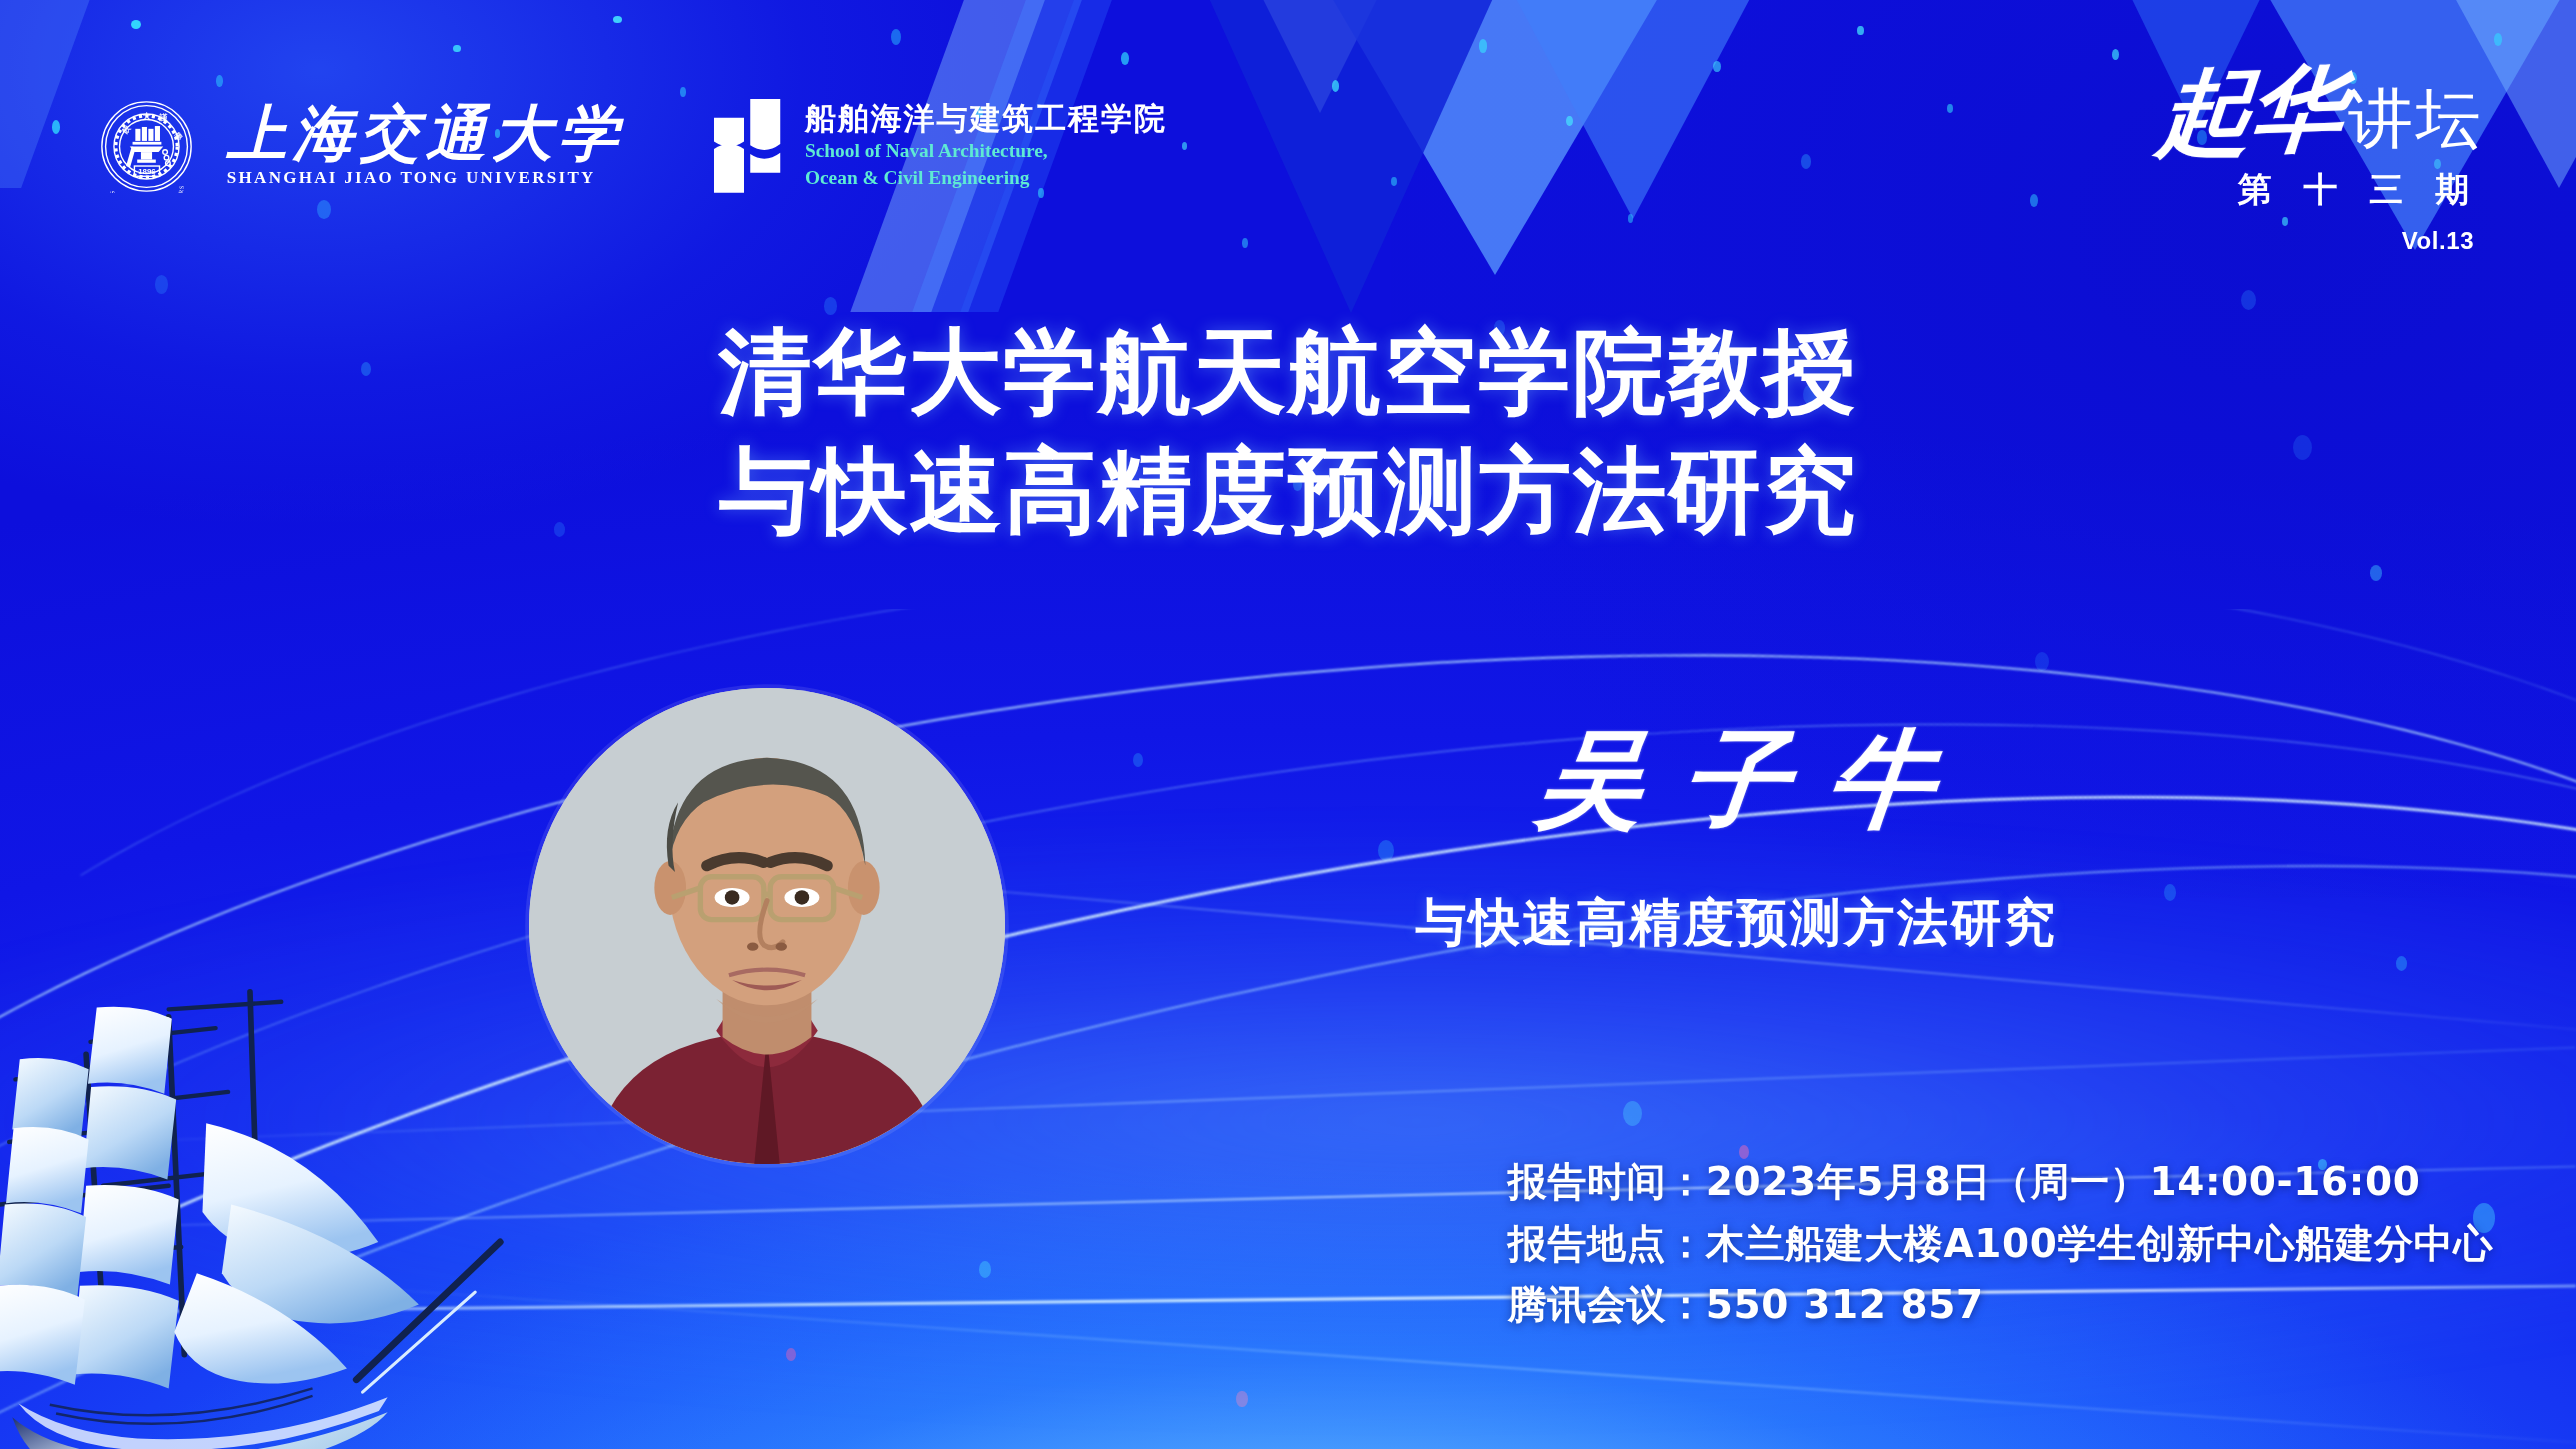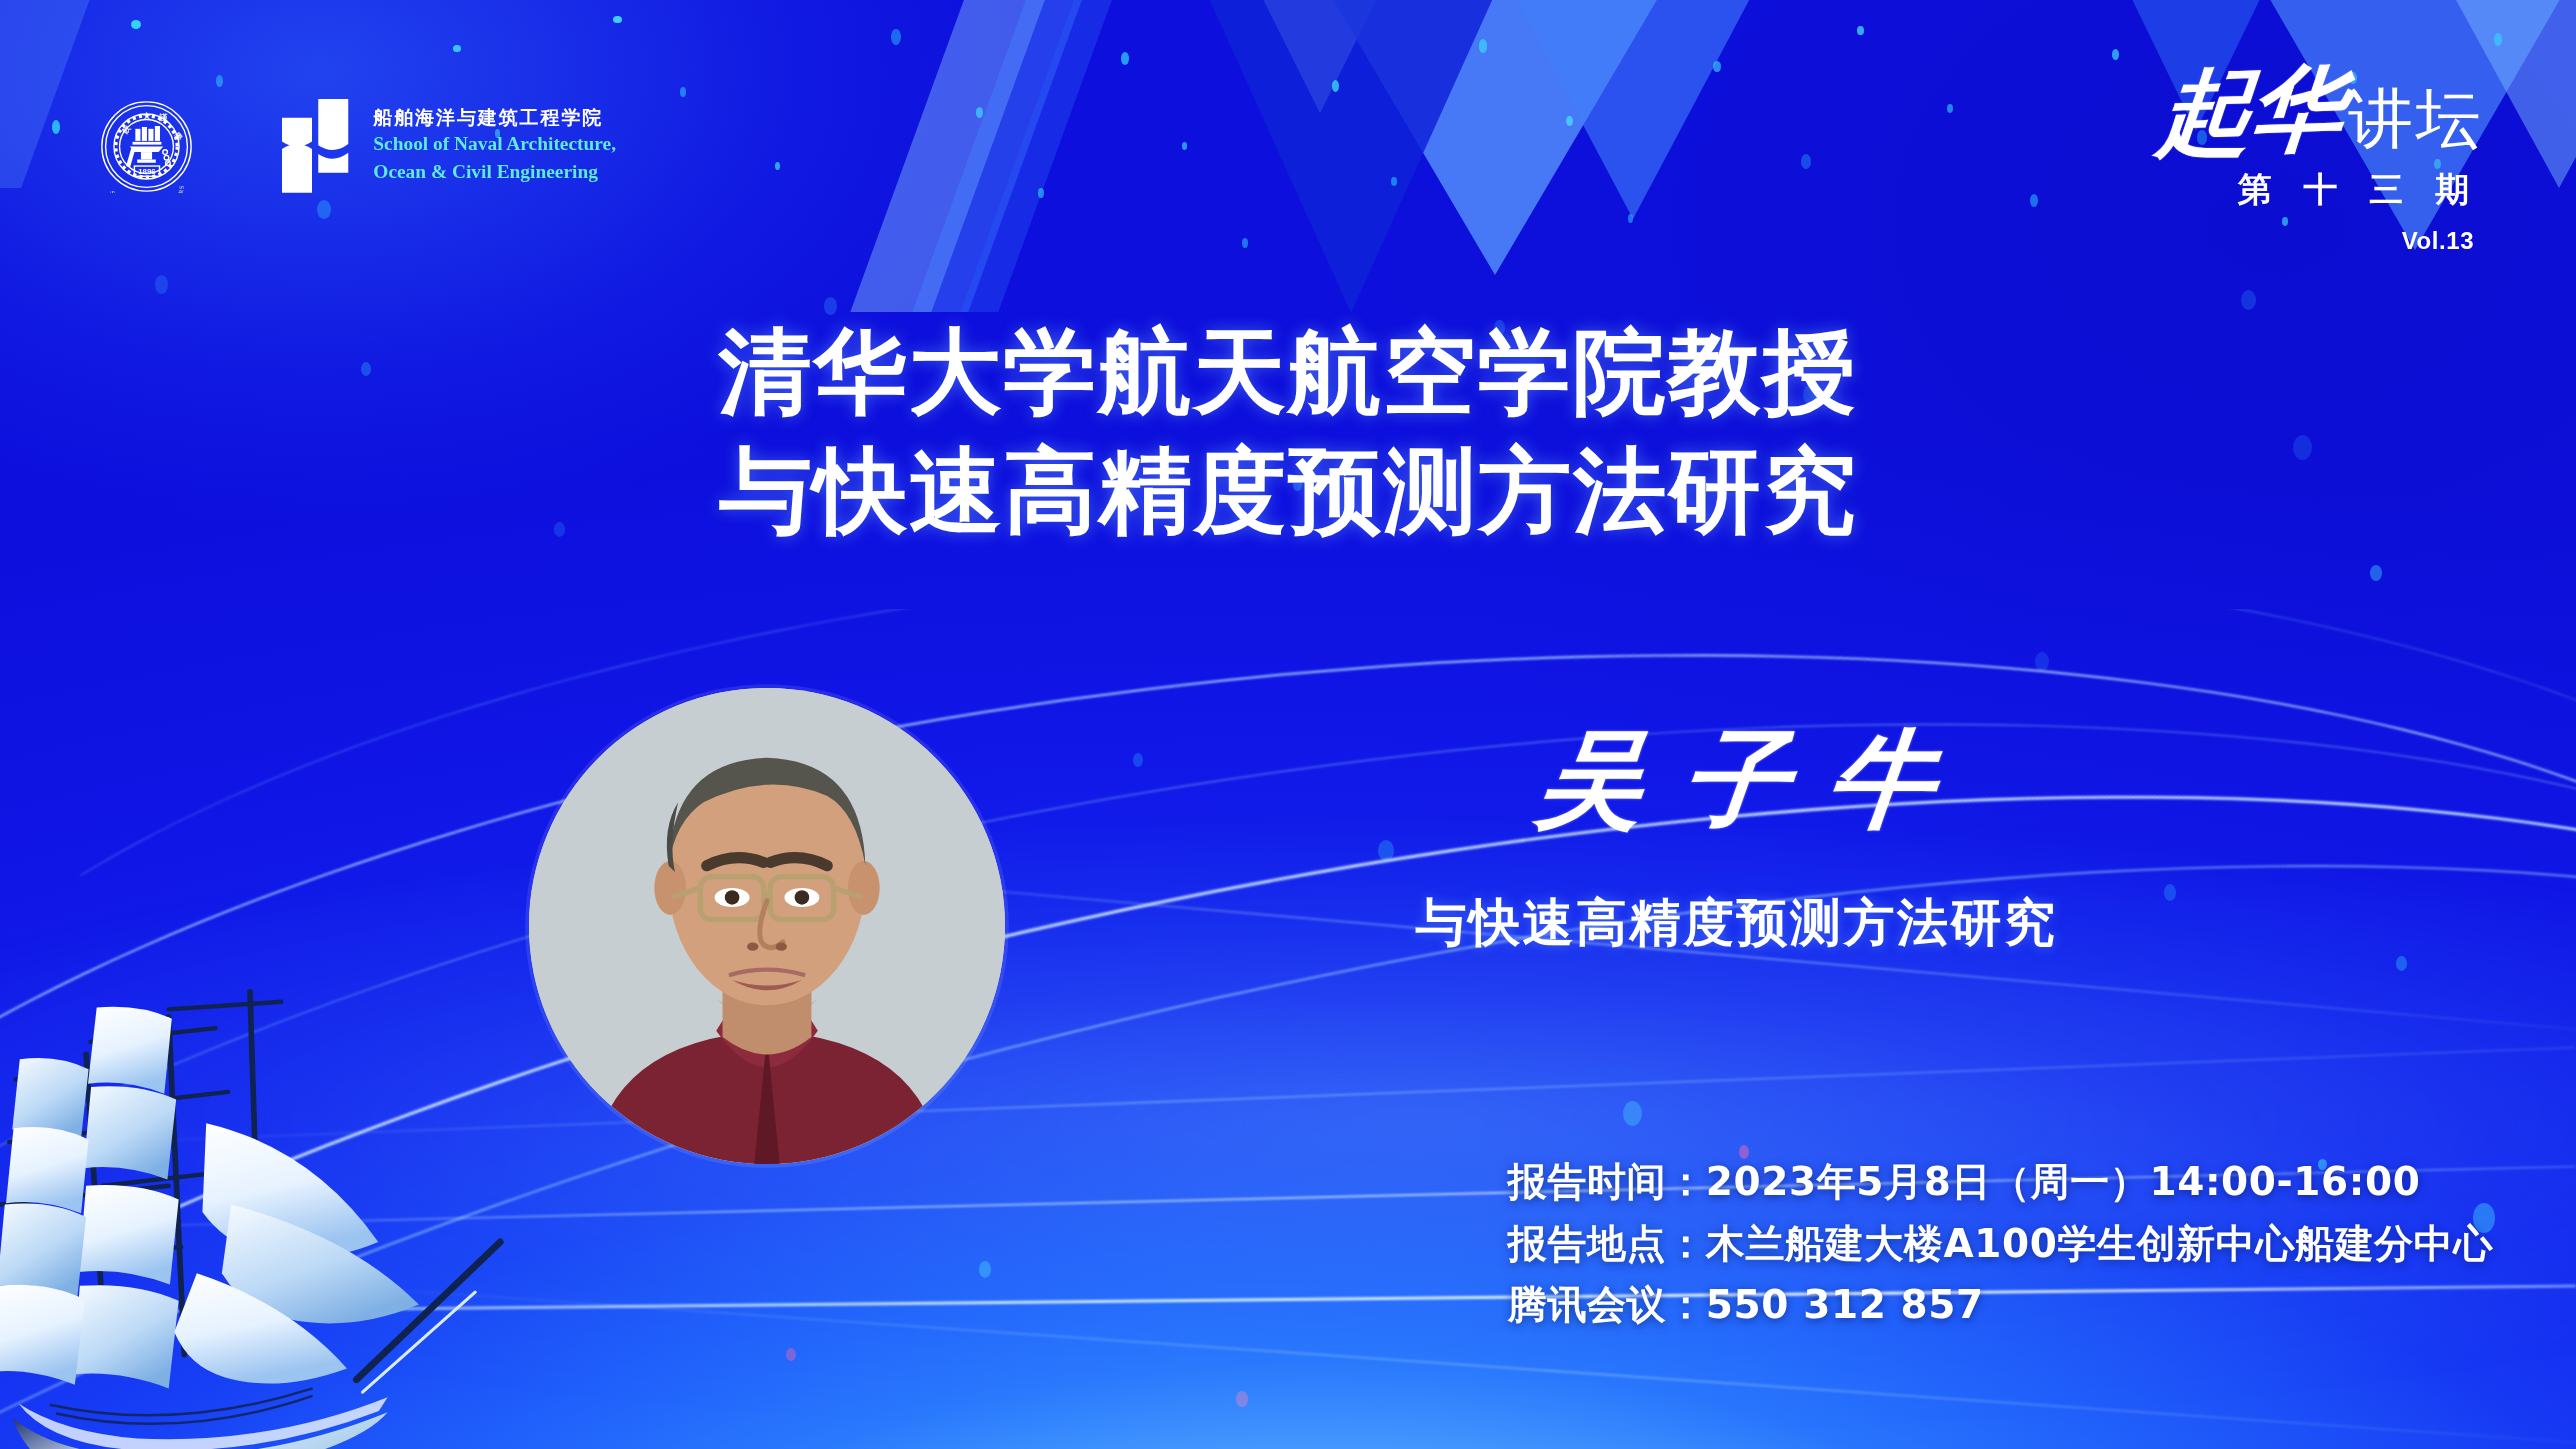--- a/index.html
+++ b/index.html
@@ -61,21 +61,21 @@
     font-family:"Liberation Serif","DejaVu Serif",serif;
     font-size:17px;color:#fff;letter-spacing:2.3px;white-space:nowrap;
     font-variant:small-caps;font-weight:600;
   }
   .divider-gap{width:39px;}
   .school-mark{display:flex;align-items:center;gap:16.3px;}
   .school-icon{width:75px;height:94px;flex:0 0 auto;}
   .school-text{display:flex;flex-direction:column;gap:3.1px;}
   .school-cn{
     font-family:Liberation Sans, sans-serif;
-    font-size:19px;font-weight:700;color:#fff;letter-spacing:1.9px;white-space:nowrap;line-height:1.1;
+    font-size:31px;font-weight:700;color:#fff;letter-spacing:1.9px;white-space:nowrap;line-height:1.1;
   }
   .school-en{
     font-family:"Liberation Serif","DejaVu Serif",serif;
     font-size:19.4px;font-weight:700;color:#5eead4;white-space:nowrap;line-height:1.24;
   }
   
   .forum{position:absolute;right:93px;top:70px;text-align:right;}
   .forum-row{display:flex;align-items:flex-end;justify-content:flex-end;gap:8.8px;}
   .forum-callig{
     font-family:"DejaVu Serif","Liberation Serif",serif;
@@ -293,20 +293,24 @@
 
           <g fill="#ffffff" opacity=".95" font-family="DejaVu Sans, sans-serif" font-size="17" font-weight="700">
             <text x="56" y="74" transform="rotate(-52 56 74)">飮</text>
             <text x="92" y="40">大</text>
             <text x="128" y="42">謹</text>
             <text x="158" y="76" transform="rotate(50 158 76)">學</text>
           </g>
         </svg>
       </div>
 
+      <div class="sjtu-name">
+        <div class="sjtu-cn">上海交通大学</div>
+        <div class="sjtu-en">SHANGHAI JIAO TONG UNIVERSITY</div>
+      </div>
 
       <div class="divider-gap"></div>
 
       <div class="school-mark">
         <div class="school-icon">
           <svg viewBox="0 0 120 150">
             <defs>
               <clipPath id="clipLeft">
                   <rect x="0" y="30" width="48" height="120"></rect>
                 </clipPath>

